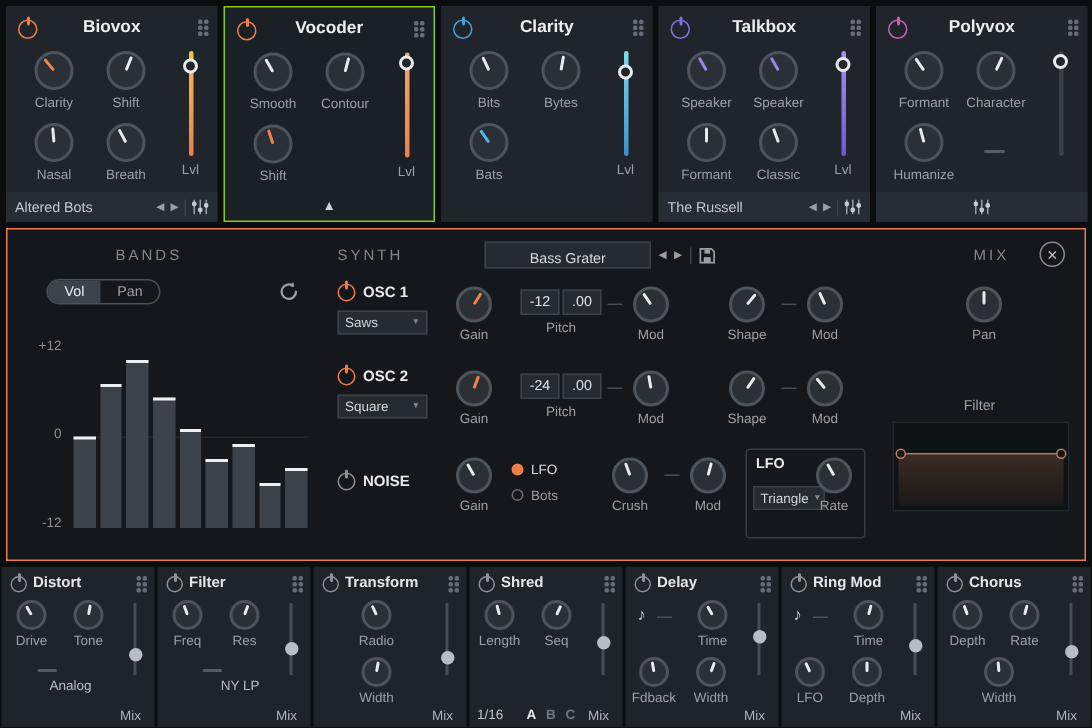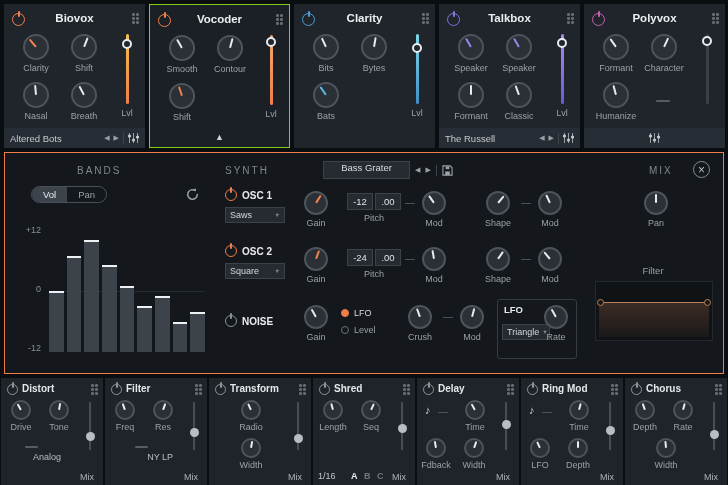--- a/index.html
+++ b/index.html
@@ -53,22 +53,22 @@
   .reset{position:absolute;background:none;border:none;cursor:default}
   .ytick{position:absolute;width:26px;text-align:right;font-size:9px;color:#8a9096}
   .chart{position:absolute}
   .zline{position:absolute;left:0;right:0;top:50%;height:1px;background:#242a31}
   .bars{position:absolute;left:0;bottom:0;width:100%;height:100%;display:flex;align-items:flex-end;gap:3px}
   .bar{flex:1;background:#3c434b;border-top:2px solid #eef1f3}
 
   .synth{position:absolute;left:214px;top:0;width:360px;height:100%}
   .mixsec{position:absolute;left:578px;top:0;width:142px;height:100%}
   .pgroup{position:absolute;left:104px;top:8px;display:flex;align-items:center;gap:5px}
-  .pbox{width:87px;height:18px;background:#262b31;border:1px solid #3b424a;font-size:9.5px;color:#d8dce0;
-        display:flex;align-items:flex-start;justify-content:center}
+  .pbox{width:111px;height:18px;background:#262b31;border:1px solid #3b424a;font-size:9.5px;color:#d8dce0;
+        display:flex;align-items:flex-end;justify-content:center}
   .oscid{position:absolute;display:flex;align-items:center;gap:5px}
   .osclab{font-size:10px;font-weight:bold;color:#e8ebee}
   .dd{position:absolute;height:16px;background:#262b31;border:1px solid #3b424a;display:flex;align-items:center;
       justify-content:space-between;padding:0 4px;font-size:9px;color:#d3d7db;white-space:nowrap}
   .ddarr{font-size:5.5px;color:#858b92;margin-left:3px}
   .kw.sm{width:38px}
   .knob.smk{width:24px;height:24px}
   .knob.smk::after{height:9px}
   .pitch{position:absolute;width:54px;text-align:center}
   .pboxes{display:flex;gap:2px}
@@ -470,21 +470,21 @@
         <div class="knob smk" style="--rot:-30deg"></div>
         <div class="klab">Gain</div>
       </div>
       <div class="radios" style="left:122px;top:155px">
         <div class="radio">
           <span class="rdot on"></span>
           <span class="rlab on">LFO</span>
         </div>
         <div class="radio">
           <span class="rdot"></span>
-          <span class="rlab">Level</span>
+          <span class="rlab">Bots</span>
         </div>
       </div>
       <div class="kw sm" style="left:182px;top:152px">
         <div class="knob smk" style="--rot:-20deg"></div>
         <div class="klab">Crush</div>
       </div>
       <span class="dash" style="left:224px;top:158px">—</span>
       <div class="kw sm" style="left:234px;top:152px">
         <div class="knob smk" style="--rot:15deg"></div>
         <div class="klab">Mod</div>

